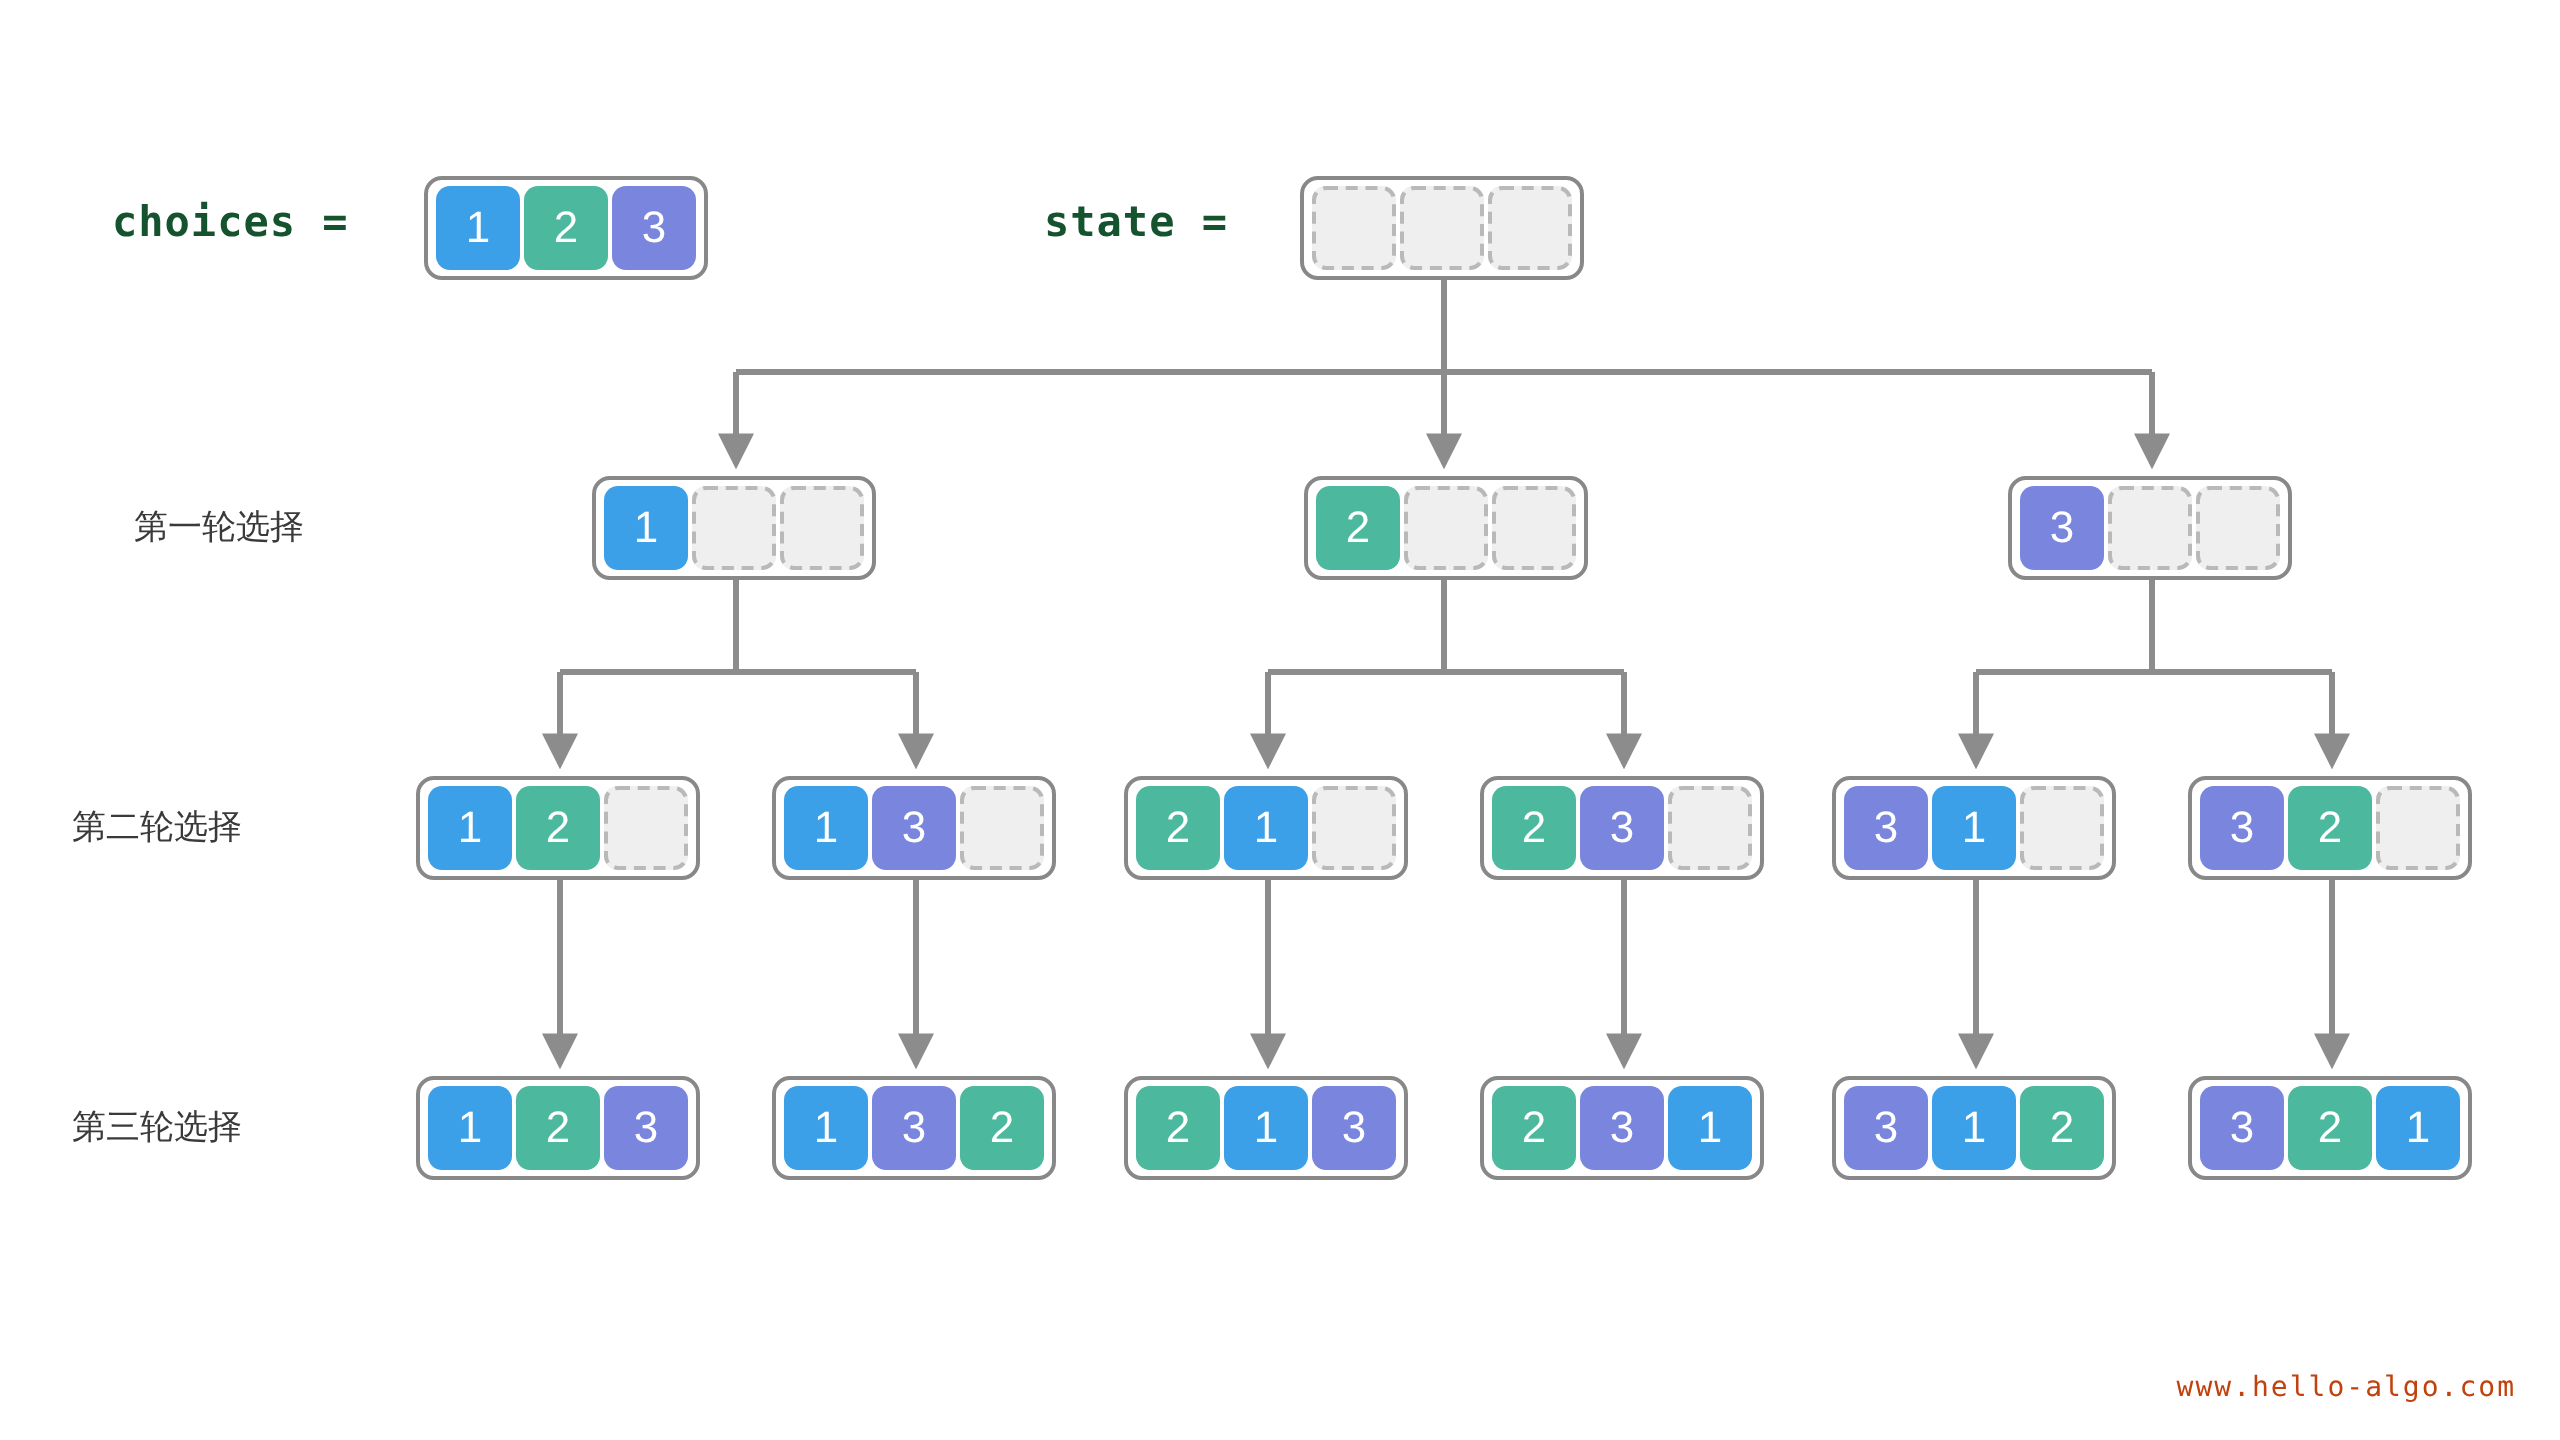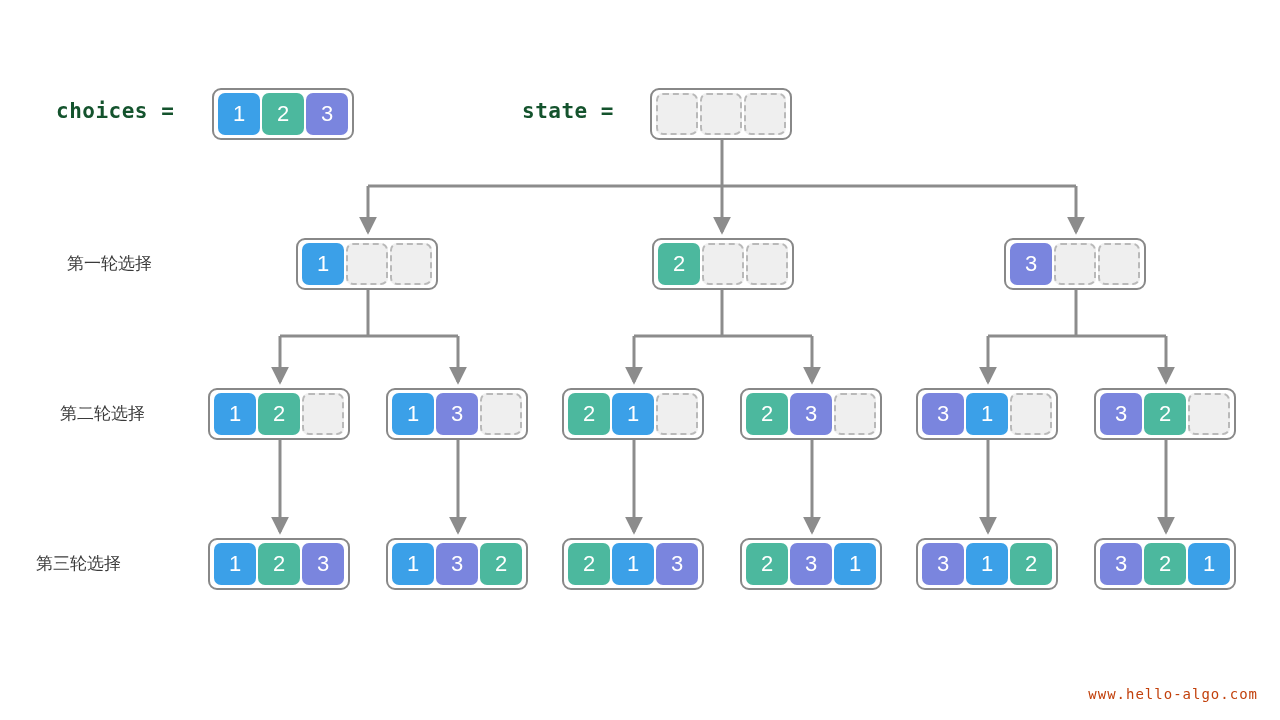--- a/index.html
+++ b/index.html
@@ -134,21 +134,21 @@
       <path d="M 812 440 L 812 532" marker-end="url(#arrow)"></path>
       <path d="M 988 440 L 988 532" marker-end="url(#arrow)"></path>
       <path d="M 1166 440 L 1166 532" marker-end="url(#arrow)"></path>
     </g>
   </svg>
 
   <div class="hdr-label" style="left:56px; top:99px;">choices =</div>
   <div class="hdr-label" style="left:522px; top:99px;">state =</div>
 
   <div class="row-label" style="left:36px; top:252px;margin-left:31px;">第一轮选择</div>
-  <div class="row-label" style="left:36px; top:402px;margin-left:24px;">第二轮选择</div>
+  <div class="row-label" style="left:36px; top:402px;">第二轮选择</div>
   <div class="row-label" style="left:36px; top:552px;">第三轮选择</div>
 
   <div id="node-host">
       <div class="node" style="left: 212px; top: 88px;">
         <div class="cell" style="background: rgb(59, 160, 232);">1</div>
         <div class="cell" style="background: rgb(76, 184, 158);">2</div>
         <div class="cell" style="background: rgb(122, 133, 222);">3</div>
       </div>
       <div class="node" style="left: 650px; top: 88px;">
         <div class="cell empty"></div>

